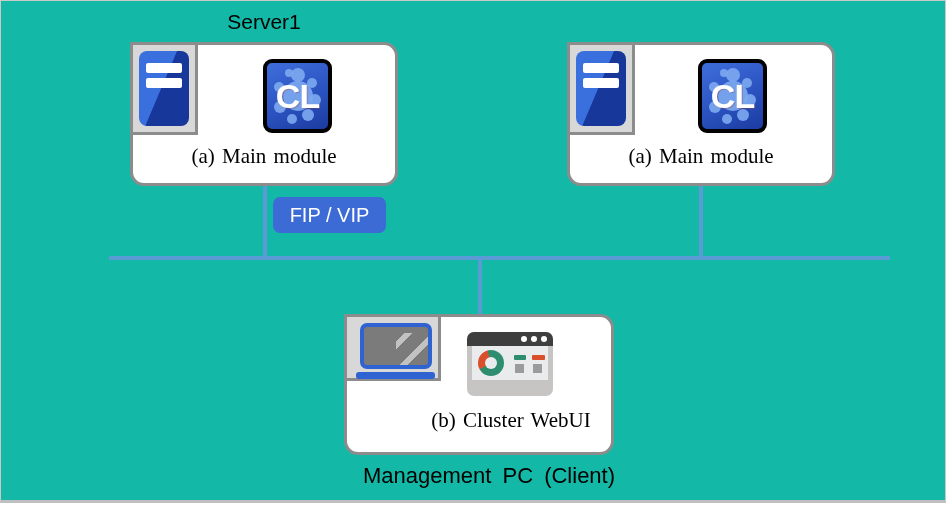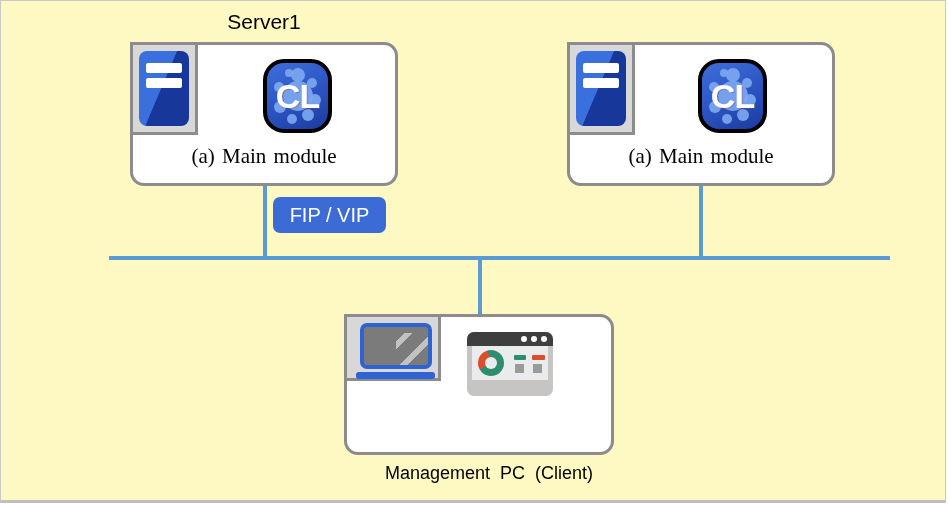--- a/index.html
+++ b/index.html
@@ -1,37 +1,37 @@
 <!DOCTYPE html>
 <html><head>
 <meta charset="utf-8">
 <style>
   html,body{margin:0;padding:0;background:#fff;}
   .stage{
     position:relative;
     width:946px;height:503px;
     border:1px solid #c9c9c9;
     border-bottom:3px solid #bfbfbf;
-    background:#fef9c3;
+    background:#14b8a6;
     font-family:"Liberation Sans", sans-serif;
     color:#000;
     overflow:hidden;
   }
   *{box-sizing:border-box;}
 
   
   .net{position:absolute;background:#5b9bd5;z-index:0;}
 
   
   .node-box{position:absolute;background:#fff;border:3px solid #8c8c8c;border-radius:14px;z-index:1;}
   .corner-panel{position:absolute;background:#d8d8d8;border:3px solid #8c8c8c;z-index:2;}
 
   .diagram-label{position:absolute;font-size:21px;line-height:1.2;text-align:center;z-index:3;}
   .module-label{position:absolute;font-size:21px;text-align:center;z-index:3;word-spacing:2px;font-family:Liberation Serif, serif;}
-  .caption-label{position:absolute;font-size:18px;text-align:center;z-index:3;word-spacing:5px;}
+  .caption-label{position:absolute;font-size:22px;text-align:center;z-index:3;word-spacing:5px;}
 
   
   .badge{
     position:absolute;left:272px;top:196px;width:113px;height:36px;
     background:#3d6bd5;border-radius:7px;color:#fff;
     font-size:20px;line-height:36px;text-align:center;z-index:3;
   }
 
   
   .tower{
@@ -39,21 +39,21 @@
     border-radius:8px;
     background:linear-gradient(113deg,#3a70dd 46%,#17379b 47%);
   }
   .tower .bar{position:absolute;left:7px;width:36px;height:10px;background:#fff;border-radius:2px;}
   .tower .bar.b1{top:12px;}
   .tower .bar.b2{top:27px;}
 
   
   .cl-icon{
     position:absolute;width:69px;height:74px;
-    border:4px solid #000;border-radius:21px;
+    border:4px solid #000;border-radius:9px;
     background:linear-gradient(155deg,#3e6edb 0%,#2b53c0 55%,#1b3ba0 100%);
     overflow:hidden;z-index:3;
   }
   .cl-icon svg{position:absolute;left:0;top:0;}
   .cl-text{
     position:absolute;inset:0;display:flex;align-items:center;justify-content:center;
     color:#fff;font-weight:bold;font-size:34px;letter-spacing:-1px;
     text-shadow:1px 1px 0 rgba(150,70,70,.35);
   }
 
@@ -163,15 +163,16 @@
       <div class="dot d3"></div>
     </div>
     <div class="browser-content">
       <div class="donut"></div>
       <div class="w-bar teal"></div>
       <div class="w-sq s1"></div>
       <div class="w-bar red"></div>
       <div class="w-sq s2"></div>
     </div>
   </div>
+  <div class="module-label" style="left:400px;top:407px;width:220px;">(b) Cluster WebUI</div>
   <div class="caption-label" style="left:328px;top:462px;width:320px;">Management PC (Client)</div>
 
 </div>
 
 </body></html>

